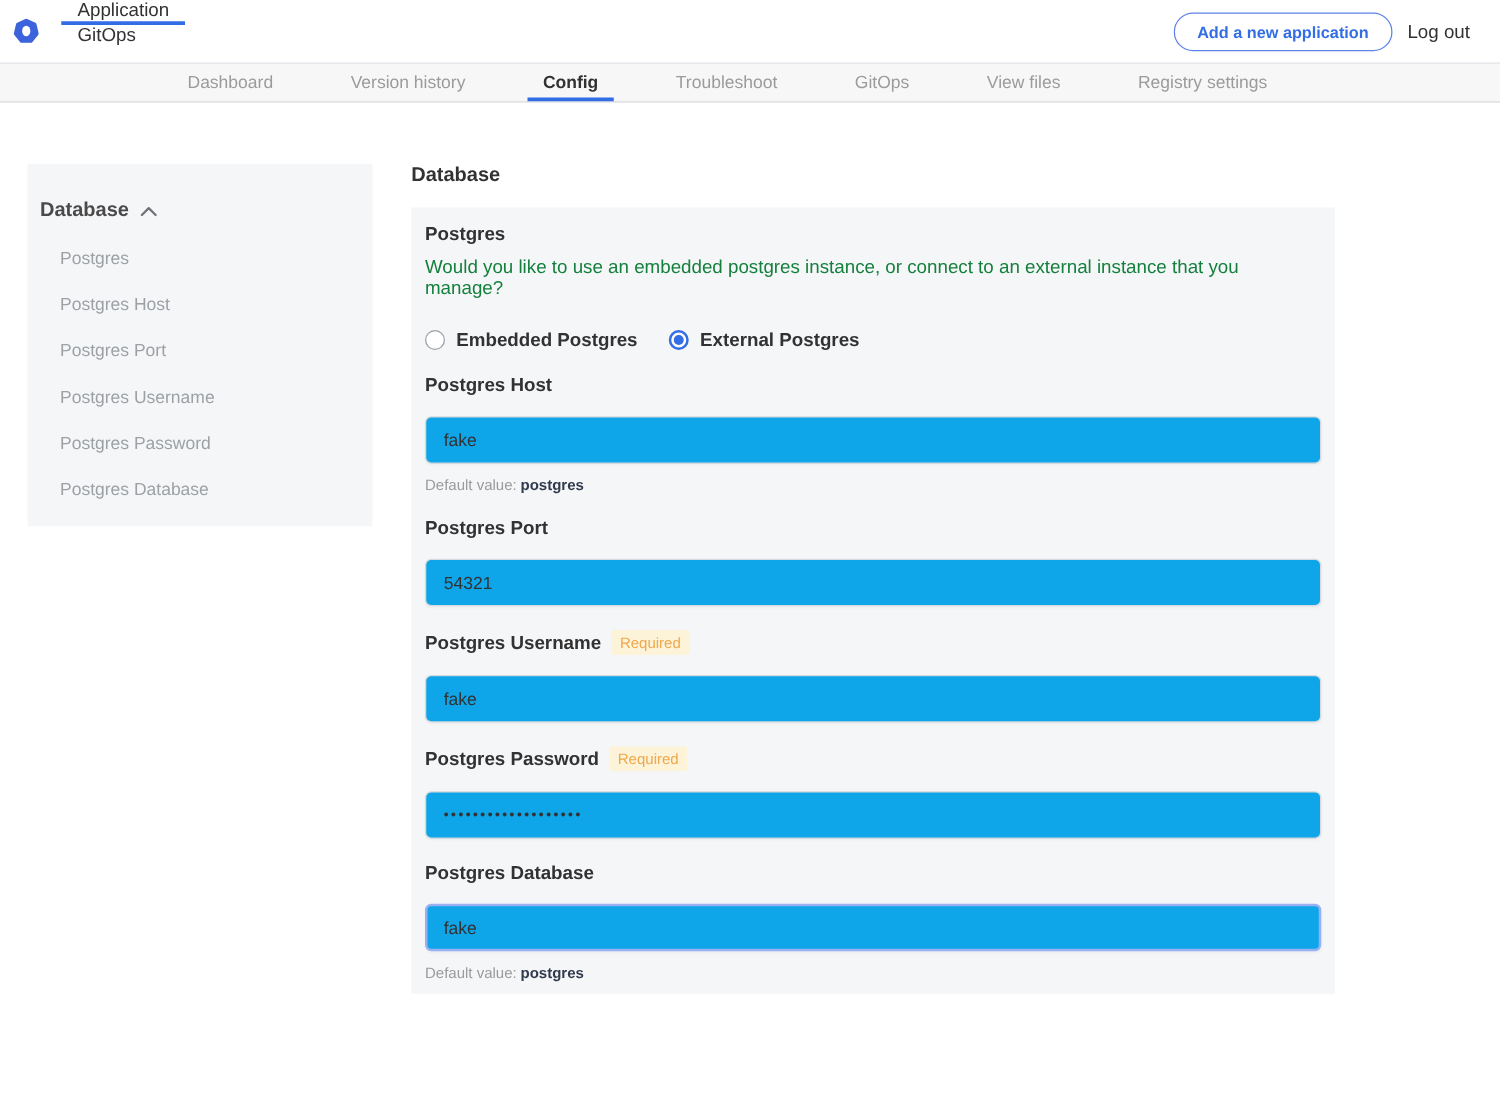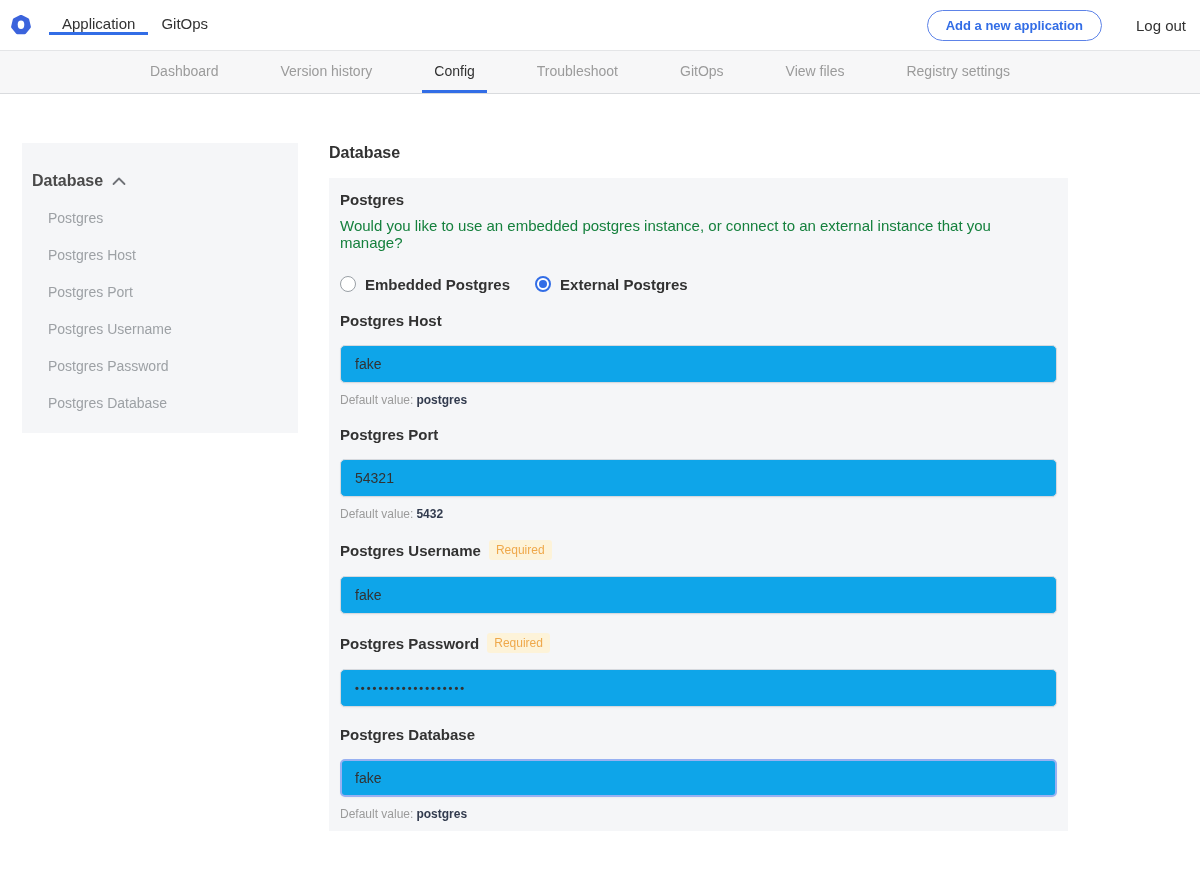--- a/index.html
+++ b/index.html
@@ -15,40 +15,40 @@
     height:50px; display:flex; align-items:stretch;
     background:#fff; padding-left:10px;
   }
   .logo { width:22px; height:22px; align-self:center; margin-right:17px; cursor:pointer; }
   .top-tab {
     display:flex; align-items:center; padding:0 13px;
     font-size:15px; color:#323232; cursor:pointer;
     border-bottom:3px solid transparent;
   }
   .top-tab.active { border-bottom-color:#326de6; font-weight:500; }
-  .topnav-right { margin-left:auto; display:flex; align-items:center; gap:34px; padding-right:14px; }
+  .topnav-right { margin-left:auto; display:flex; align-items:center; gap:12px; padding-right:24px; }
   .pill-btn {
     height:31px; padding:0 18px; border-radius:16px;
     border:1px solid #5d83e8; background:#fff; color:#326de6;
     font-family:"Liberation Sans",sans-serif; font-size:13px; font-weight:bold; cursor:pointer;
   }
   .logout { font-size:15px; color:#323232; cursor:pointer; }
 
   
   .subnav {
-    height:44px; background:#f7f7f8;
+    height:32px; background:#f7f7f8;
     border-top:1px solid #e4e5e7; border-bottom:1px solid #d9dbde;
     display:flex; align-items:stretch; padding-left:138px; gap:38px;
   }
   .subnav-item {
     display:flex; align-items:center; padding:0 12px;
     font-size:14px; color:#9b9b9b; cursor:pointer;
     border-bottom:3px solid transparent;
   }
-  .subnav-item.active { color:#323232; border-bottom-color:#326de6; font-weight:400; }
+  .subnav-item.active { color:#323232; border-bottom-color:#326de6; font-weight:700; }
 
   
   .content { display:flex; align-items:flex-start; margin:49px 0 0 22px; }
 
   .sidebar {
     width:276px; flex-shrink:0; background:#f5f6f8;
     padding:29px 10px 22px 10px;
   }
   .sidebar-group-header {
     display:flex; align-items:center; gap:9px;
@@ -101,21 +101,21 @@
 </head>
 <body>
 
 <header class="topnav">
   <span class="logo">
     <svg width="22" height="22" viewBox="0 0 24 24">
       <polygon points="12,3 19,6.4 20.8,14 15.9,20.1 8.1,20.1 3.2,14 5,6.4" fill="#3b63dc" stroke="#3b63dc" stroke-width="4" stroke-linejoin="round"></polygon>
       <ellipse cx="12" cy="11.8" rx="3.6" ry="4.6" fill="#ffffff"></ellipse>
     </svg>
   </span>
-  <nav style="display:flex; align-items:center;">
+  <nav style="display:flex; align-items:flex-start;flex-direction:column;">
     <div class="top-tab active">Application</div>
     <div class="top-tab">GitOps</div>
   </nav>
   <div class="topnav-right">
     <button class="pill-btn">Add a new application</button>
     <span class="logout">Log out</span>
   </div>
 </header>
 
 <nav class="subnav">
@@ -175,23 +175,20 @@
         <div class="helper">
           <span>Default value:</span><b>postgres</b>
         </div>
       </div>
 
       <div class="field">
         <div class="field-label-row">
           <span class="field-label">Postgres Port</span>
         </div>
         <input class="text-input" value="54321" style="">
-        <div class="helper">
-          <span>Default value:</span><b>5432</b>
-        </div>
       </div>
 
       <div class="field">
         <div class="field-label-row">
           <span class="field-label">Postgres Username</span>
           <span class="required-badge">Required</span>
         </div>
         <input class="text-input" value="fake" style="">
       </div>
 

